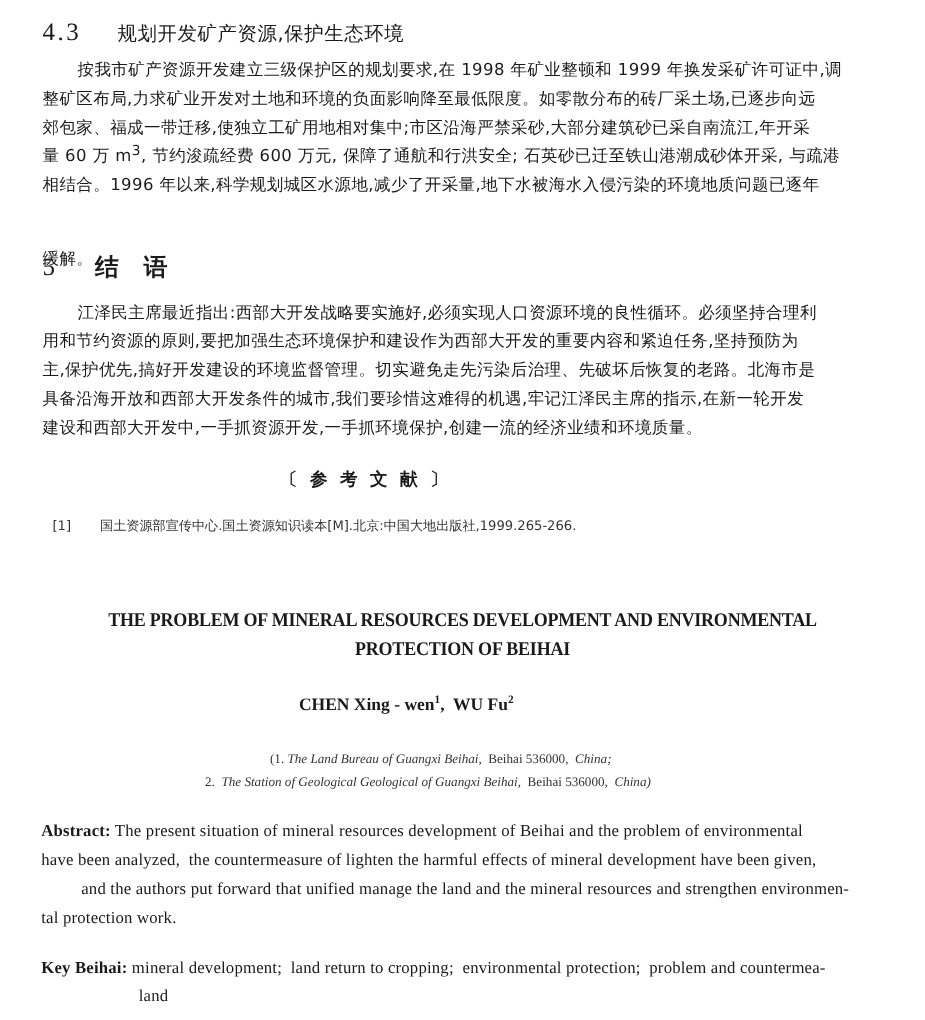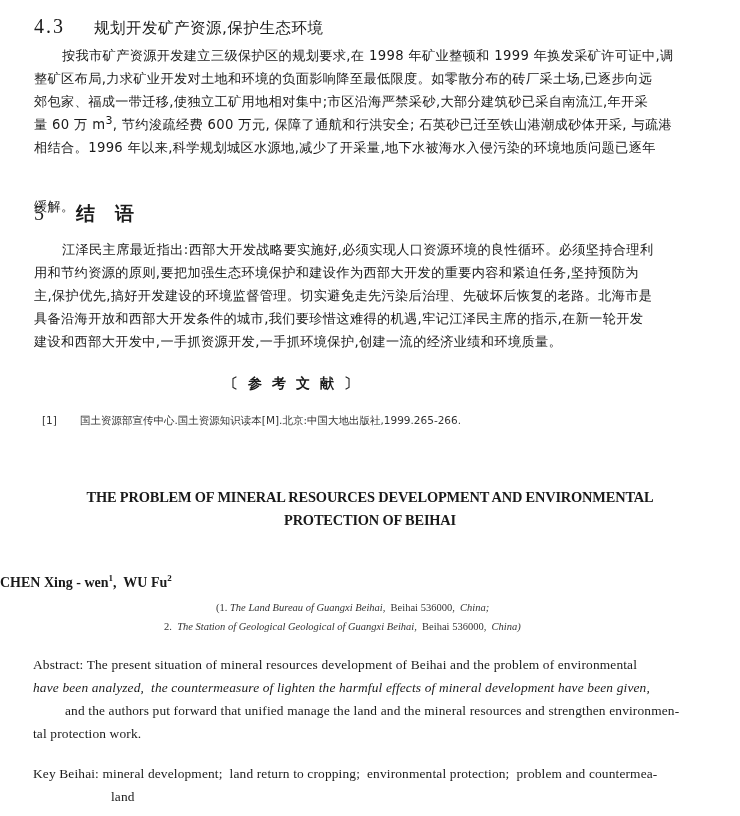--- a/index.html
+++ b/index.html
@@ -17,21 +17,21 @@
     .h5 .w2 { margin-left: 20px; }
     .refhead { font-family: "DejaVu Sans", "Liberation Sans", sans-serif; font-size: 14px; font-weight: bold; letter-spacing: 10px; }
     .ref { font-family: "DejaVu Sans", "Liberation Sans", sans-serif; font-size: 10.5px; color: #333; }
     .ref .tag { display: inline-block; width: 38px; }
     .entitle { font-family: "Liberation Serif", serif; font-weight: bold; font-size: 15.5px; letter-spacing: -0.2px; transform: scaleX(0.93); transform-origin: center; }
     .authors { font-family: "Liberation Serif", serif; font-weight: bold; font-size: 14px; }
     .authors sup { font-size: 9px; }
     .affil { font-family: "Liberation Serif", serif; font-size: 10.5px; color: #333; }
     .affil i { font-style: italic; }
     .en { font-family: "Liberation Serif", serif; font-size: 13.4px; letter-spacing: 0.15px; }
-    .en b { font-weight: normal; margin-top: 40px; }
+    .en b { font-weight: bold; margin-top: 40px; }
     sup { line-height: 0; }
   </style>
 </head>
 <body>
 
 <div class="line h43" style="left:34px; top:15px;">
   <span class="num">4.3</span><span>规划开发矿产资源,保护生态环境</span>
 </div>
 
 <div>
@@ -56,30 +56,30 @@
 </div>
 
 <div class="line refhead" style="left:0; width:592px; text-align:center; top:375px;">〔参考文献〕</div>
 <div class="line ref" style="left:42px; top:414px;">
   <span class="tag">[1]</span><span>国土资源部宣传中心.国土资源知识读本[M].北京:中国大地出版社,1999.265-266.</span>
 </div>
 
 <div class="line entitle" style="left:0; width:740px; text-align:center; top:488px;">THE PROBLEM OF MINERAL RESOURCES DEVELOPMENT AND ENVIRONMENTAL</div>
 <div class="line entitle" style="left:0; width:740px; text-align:center; top:511px;">PROTECTION OF BEIHAI</div>
 
-<div class="line authors" style="left:0; width:650px; text-align:left; top:575px;">
+<div class="line authors" style="left:0; width:650px; text-align:center; top:557px;">
   <span>CHEN Xing - wen</span><sup>1</sup><span style="white-space:pre">,  </span><span>WU Fu</span><sup>2</sup>
 </div>
 
 <div class="line affil" style="left:216px; top:602px; white-space:pre;"><span>(1. </span><i>The Land Bureau of Guangxi Beihai,</i><span>  Beihai 536000,  </span><i>China;</i></div>
 <div class="line affil" style="left:164px; top:621px; white-space:pre;"><span>2.  </span><i>The Station of Geological Geological of Guangxi Beihai,</i><span>  Beihai 536000,  </span><i>China)</i></div>
 
 <div>
   <div class="line en" style="left:33px; top:657px; white-space:pre;"><b>Abstract:</b><span> The present situation of mineral resources development of Beihai and the problem of environmental</span></div>
-  <div class="line en" style="left:33px; top:680px; white-space:pre;font-style:italic;">have been analyzed,  the countermeasure of lighten the harmful effects of mineral development have been given,</div>
+  <div class="line en" style="left:33px; top:680px; white-space:pre;">have been analyzed,  the countermeasure of lighten the harmful effects of mineral development have been given,</div>
   <div class="line en" style="left:33px; top:703px; white-space:pre;margin-left:32px;">and the authors put forward that unified manage the land and the mineral resources and strengthen environmen-</div>
   <div class="line en" style="left:33px; top:726px; white-space:pre;">tal protection work.</div>
 </div>
 
 <div>
   <div class="line en" style="left:33px; top:766px; white-space:pre;"><b>Key Beihai:</b><span> mineral development;  land return to cropping;  environmental protection;  problem and countermea-</span></div>
   <div class="line en" style="left:111px; top:789px; white-space:pre;">land</div>
 </div>
 
 </body></html>

